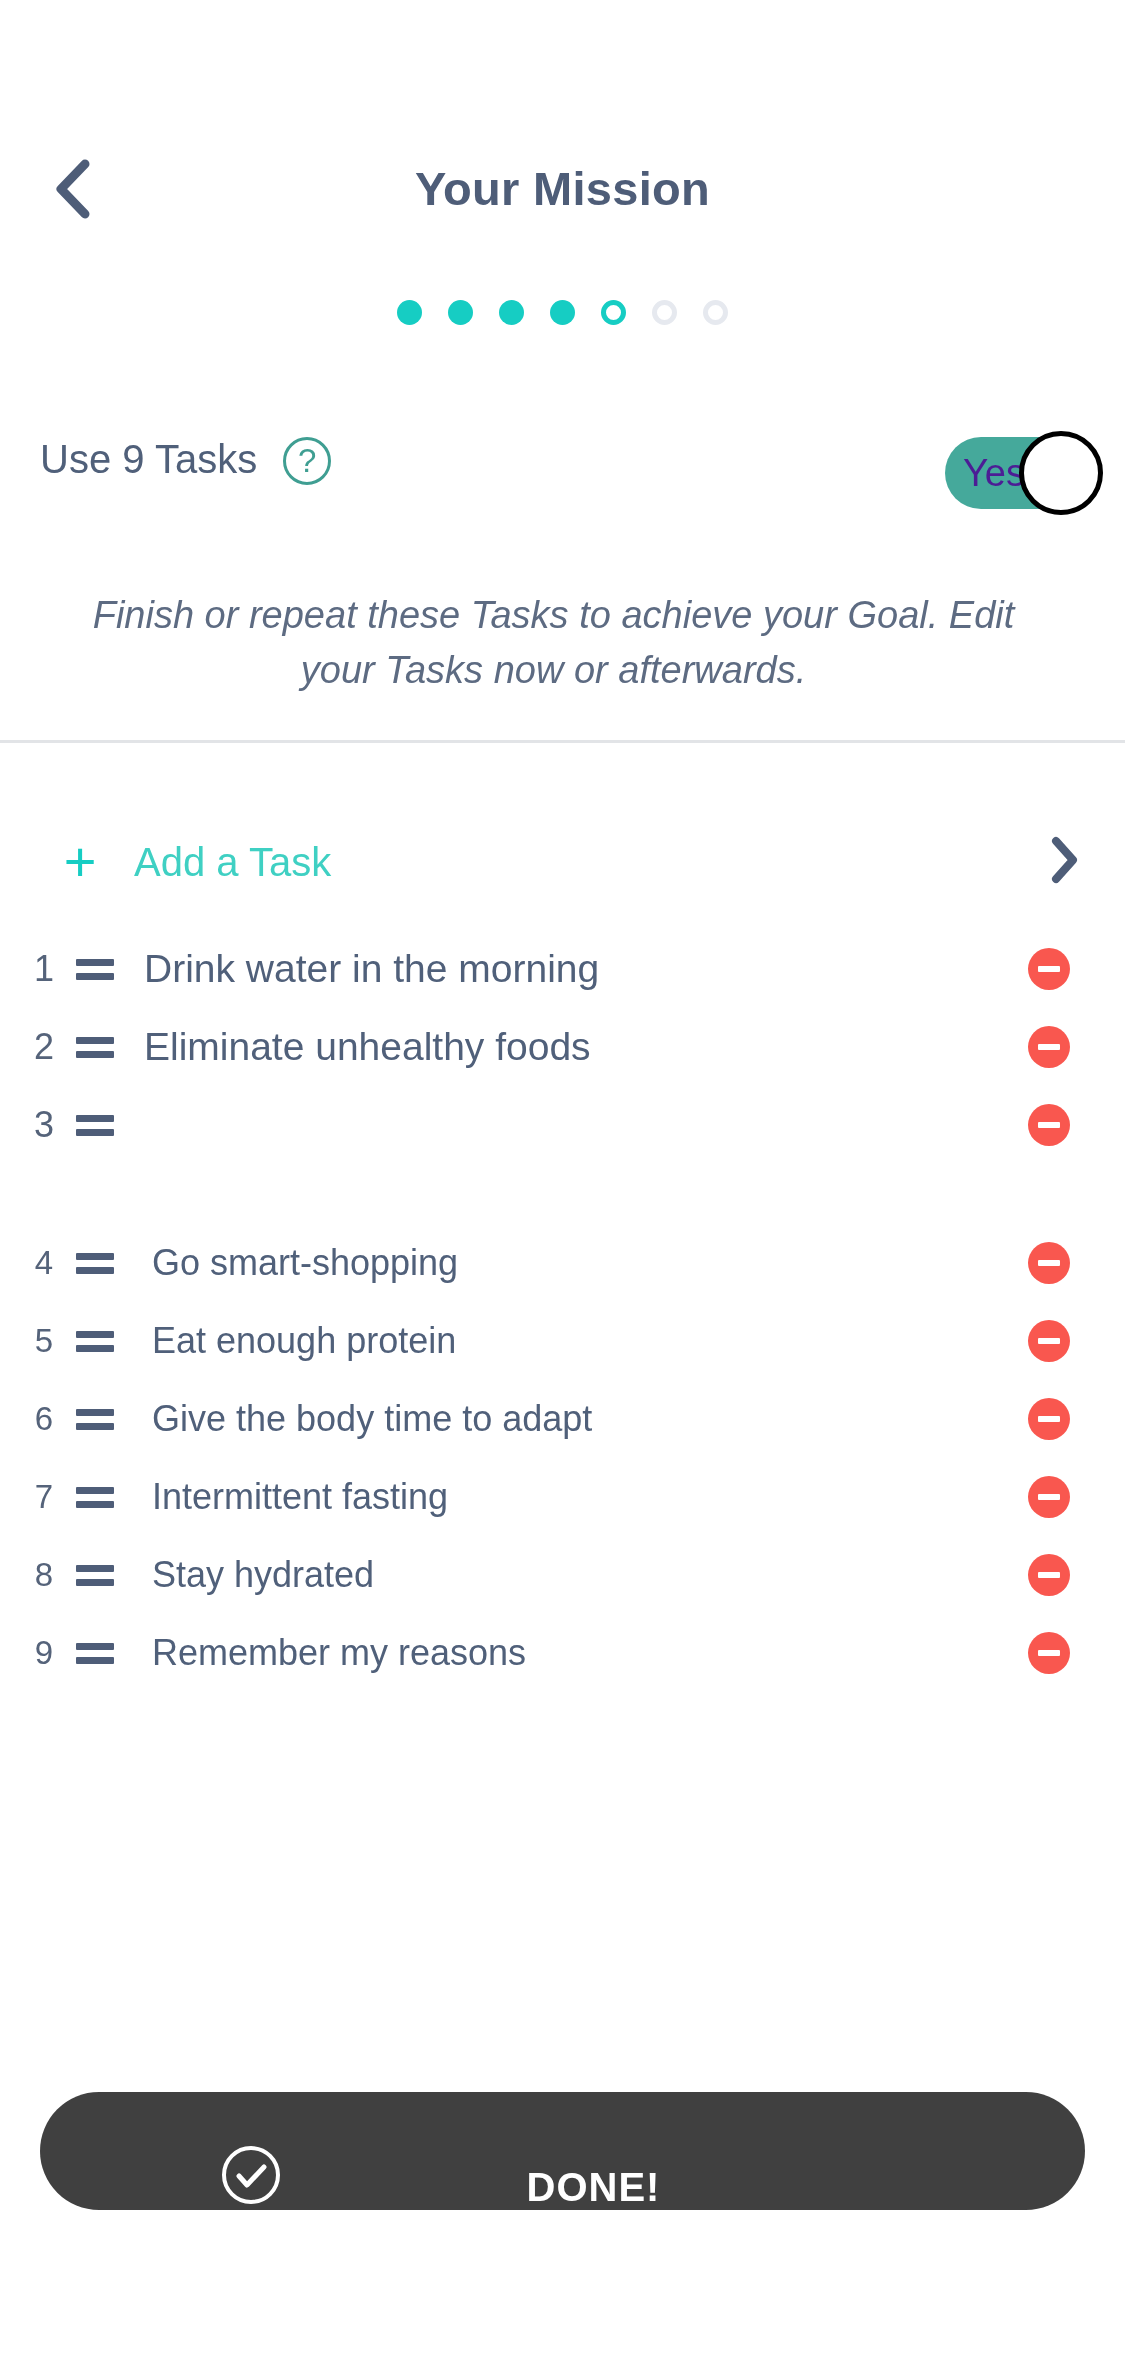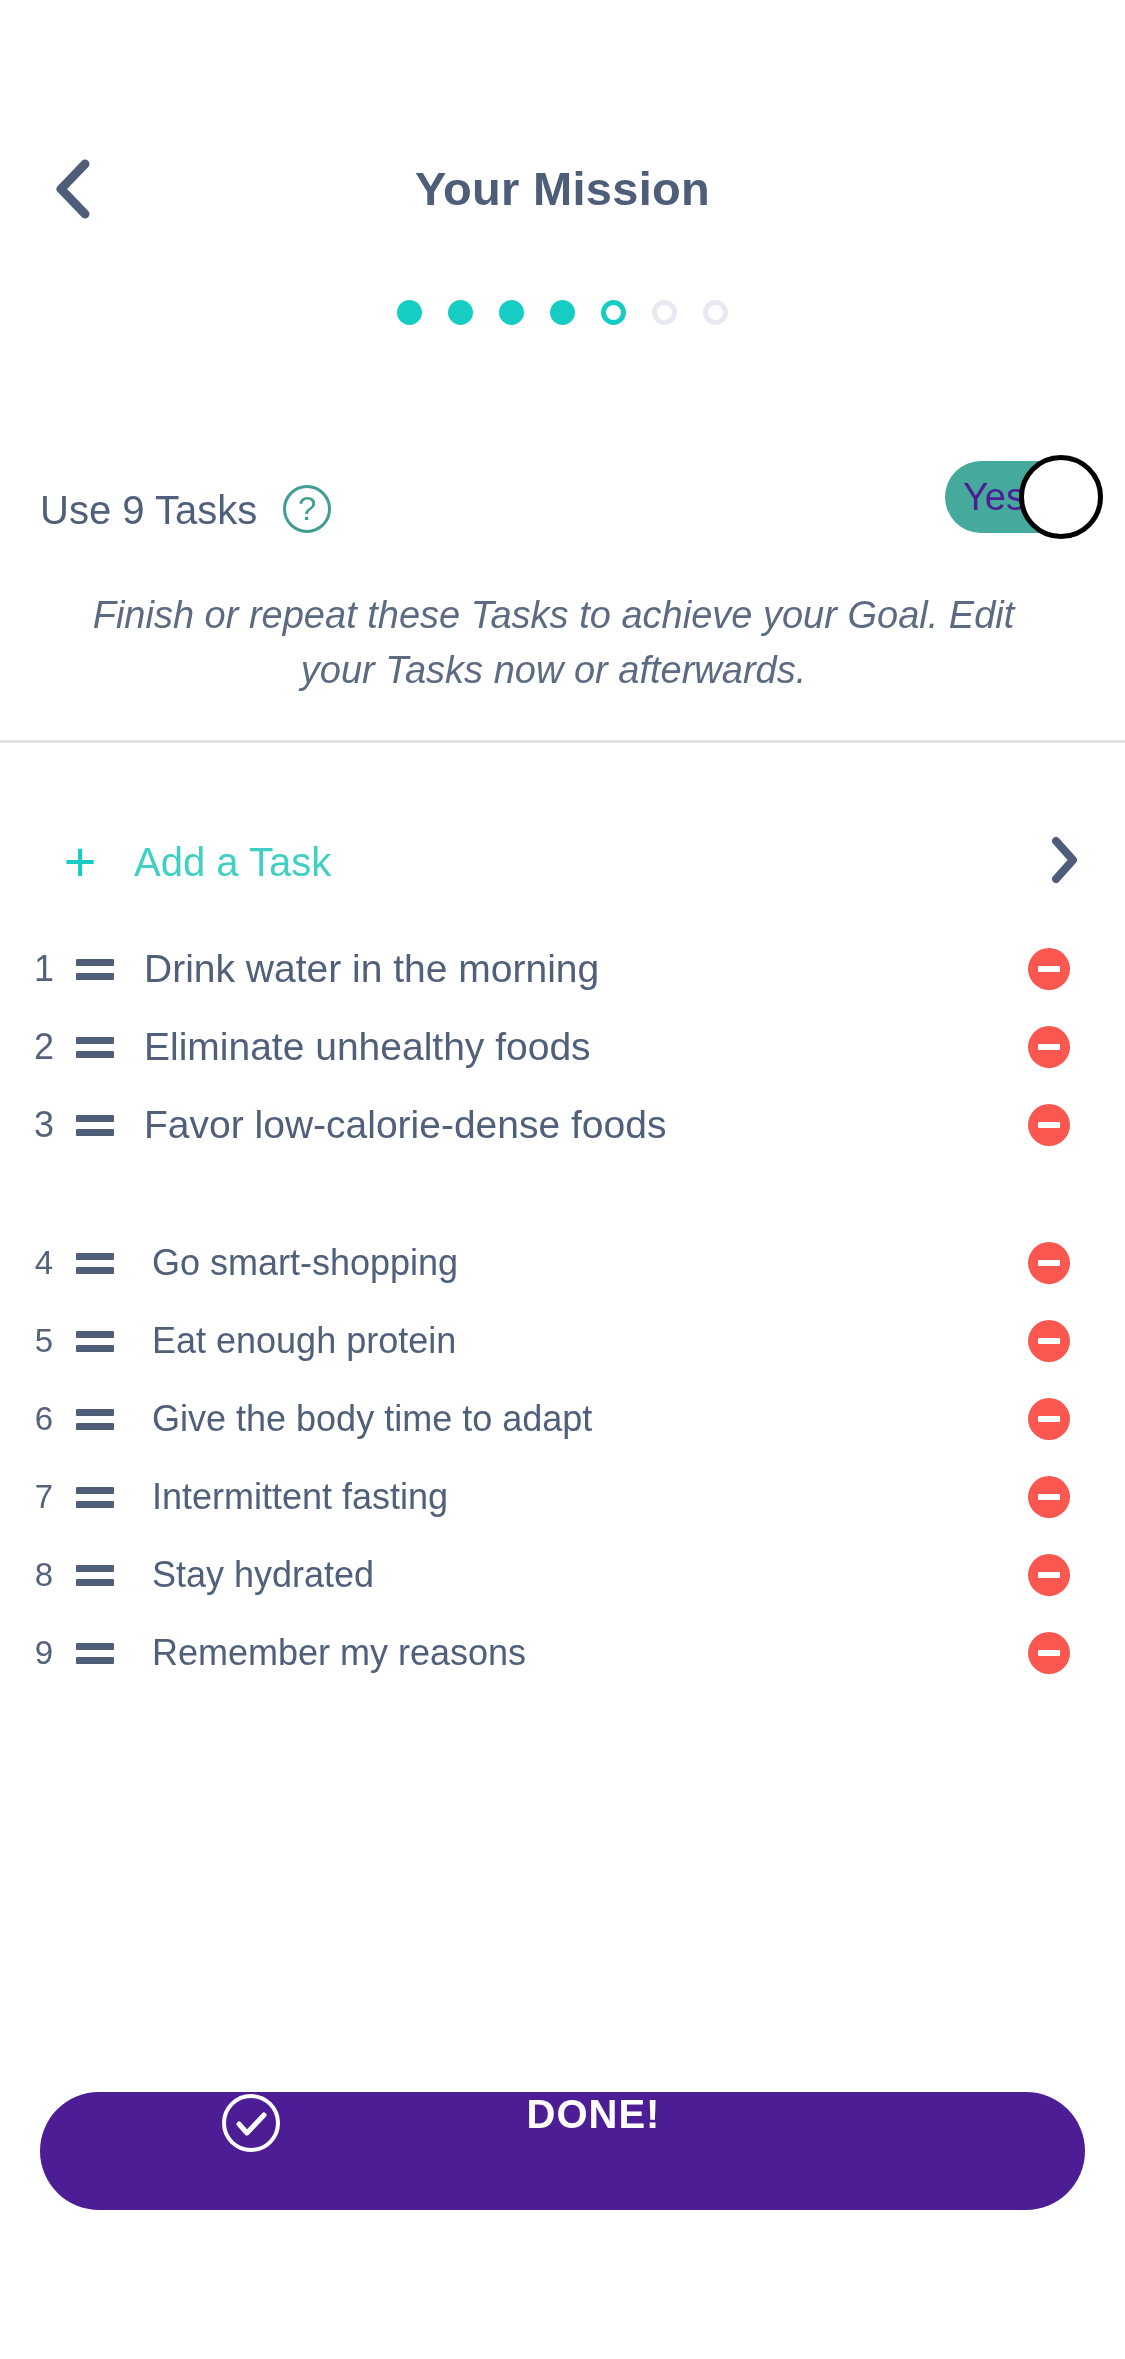--- a/index.html
+++ b/index.html
@@ -82,21 +82,21 @@
   }
 
   
   .toggle-row {
     position: absolute;
     top: 437px;
     left: 0;
     width: 1125px;
     height: 96px;
     display: flex;
-    align-items: flex-end;
+    align-items: flex-start;
     padding: 0 40px;
   }
 
   .toggle-label {
     font-size: 40px;
     color: #50607a;
     font-weight: 400;
   }
 
   .help-icon {
@@ -273,23 +273,23 @@
   }
 
   
   .done-btn {
     position: absolute;
     left: 40px;
     top: 2092px;
     width: 1045px;
     height: 118px;
     border-radius: 59px;
-    background: #4c1d95;
-    display: flex;
-    align-items: flex-start;
+    background: #404040;
+    display: flex;
+    align-items: flex-end;
     cursor: pointer;
   }
   .done-check {
     margin-left: 180px;
     flex: none;
   }
   .done-label {
     flex: 1;
     text-align: center;
     margin-right: 180px;
@@ -371,21 +371,20 @@
         <div class="remove-btn">
             <i></i>
           </div>
       </div>
       <div class="task-row">
         <div class="task-num">3</div>
         <div class="drag-handle">
             <span></span>
             <span></span>
           </div>
-        <div class="task-label">Favor low-calorie-dense foods</div>
         <div class="remove-btn">
             <i></i>
           </div>
       </div>
     </div>
 
     <div class="task-group group-gap">
       <div class="task-row small">
         <div class="task-num">4</div>
         <div class="drag-handle">

